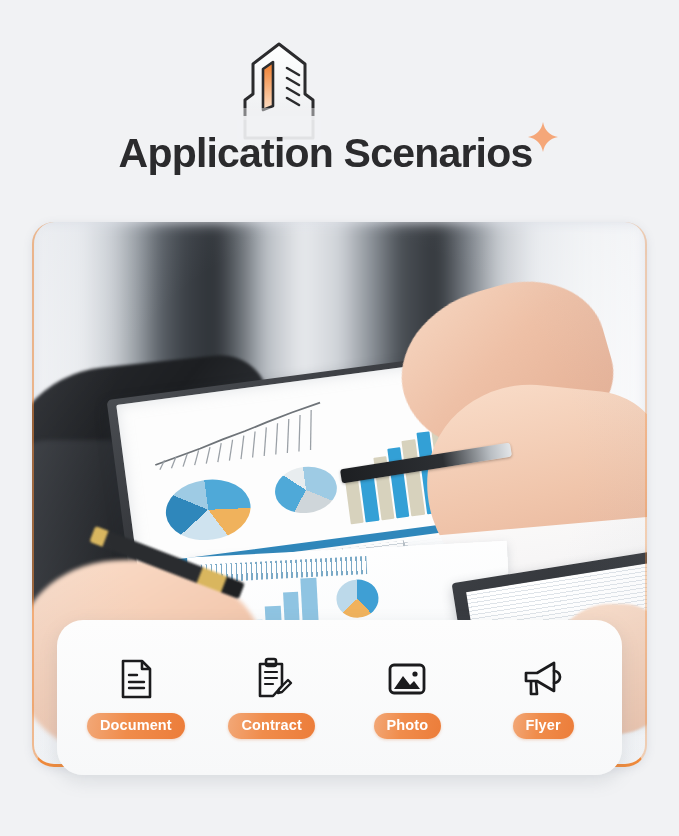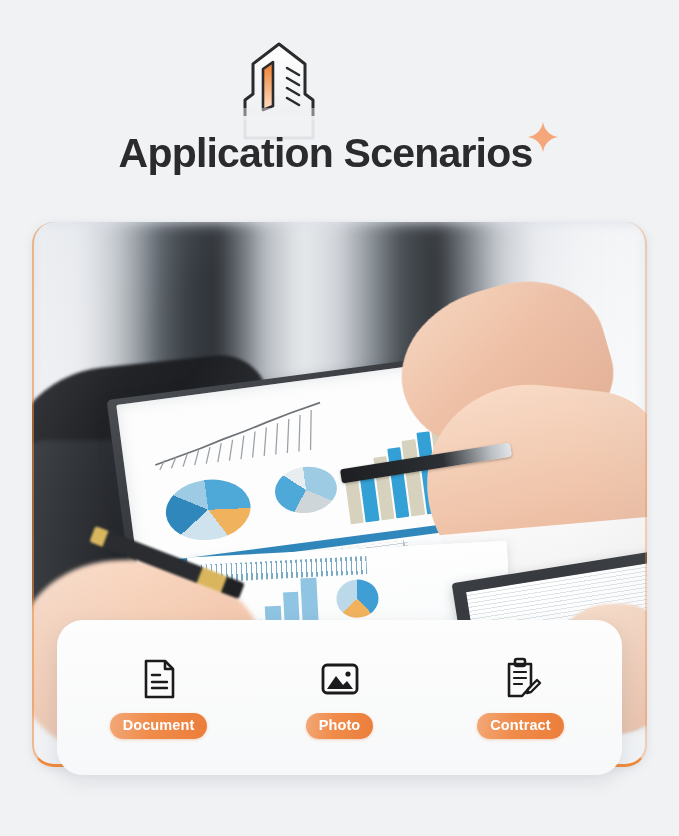--- a/index.html
+++ b/index.html
@@ -420,38 +420,46 @@
           <line x1="16" y1="19" x2="24" y2="19"></line>
           <line x1="16" y1="26" x2="31" y2="26"></line>
           <line x1="16" y1="32" x2="31" y2="32"></line>
         </g>
       </svg>
       <span class="pill">Document</span>
     </div>
 
     <div class="feature">
       <svg class="feature-icon" viewBox="0 0 46 46">
-        <rect x="6" y="9" width="34" height="28" rx="4" fill="none" stroke="#1b1b1d" stroke-width="2.8"></rect>
-        <circle cx="31" cy="18" r="2.6" fill="#1b1b1d"></circle>
-        <path d="M10 33 L19 20 L26 29 L30 25 L36 33 Z" fill="#1b1b1d"></path>
-      </svg>
-      <span class="pill">Photo</span>
-    </div>
-
-    <div class="feature">
-      <svg class="feature-icon" viewBox="0 0 46 46">
         <path d="M11 8 H33 V30 L24 40 H11 Z" fill="none" stroke="#1b1b1d" stroke-width="2.6" stroke-linejoin="round"></path>
         <rect x="17" y="3" width="10" height="7" rx="2" fill="none" stroke="#1b1b1d" stroke-width="2.6"></rect>
         <g stroke="#1b1b1d" stroke-width="2.2" stroke-linecap="round">
           <line x1="16" y1="16" x2="28" y2="16"></line>
           <line x1="16" y1="22" x2="28" y2="22"></line>
           <line x1="16" y1="28" x2="24" y2="28"></line>
         </g>
         <path d="M30 33 L39 24 L42 27 L33 36 L29 37 Z" fill="none" stroke="#1b1b1d" stroke-width="2.4" stroke-linejoin="round"></path>
       </svg>
       <span class="pill">Contract</span>
     </div>
 
+    <div class="feature">
+      <svg class="feature-icon" viewBox="0 0 46 46">
+        <rect x="6" y="9" width="34" height="28" rx="4" fill="none" stroke="#1b1b1d" stroke-width="2.8"></rect>
+        <circle cx="31" cy="18" r="2.6" fill="#1b1b1d"></circle>
+        <path d="M10 33 L19 20 L26 29 L30 25 L36 33 Z" fill="#1b1b1d"></path>
+      </svg>
+      <span class="pill">Photo</span>
+    </div>
+
+    <div class="feature">
+      <svg class="feature-icon" viewBox="0 0 46 46">
+        <path d="M6 17 H17 L34 7 V35 L17 25 H6 Z" fill="none" stroke="#1b1b1d" stroke-width="2.7" stroke-linejoin="round"></path>
+        <path d="M34 15 a6 6 0 0 1 0 12" fill="none" stroke="#1b1b1d" stroke-width="2.7" stroke-linecap="round"></path>
+        <path d="M11 25 L11 38 H17 L16 25" fill="none" stroke="#1b1b1d" stroke-width="2.7" stroke-linejoin="round"></path>
+      </svg>
+      <span class="pill">Flyer</span>
+    </div>
 
 
   </div>
 
 </div>
 
 </body></html>

